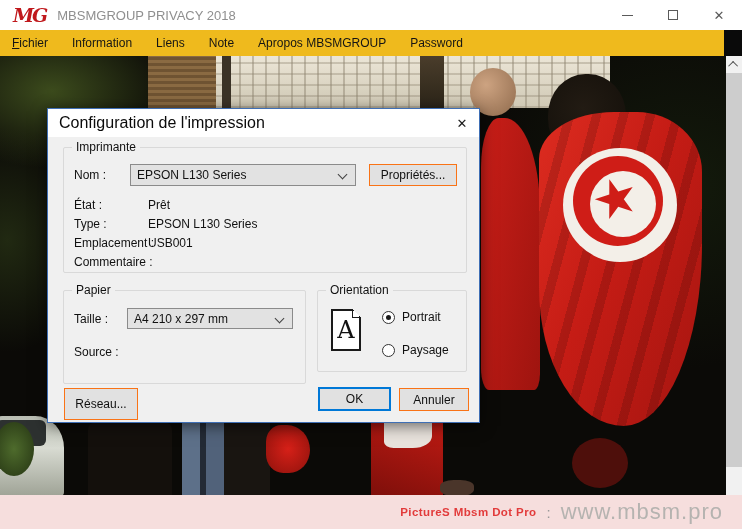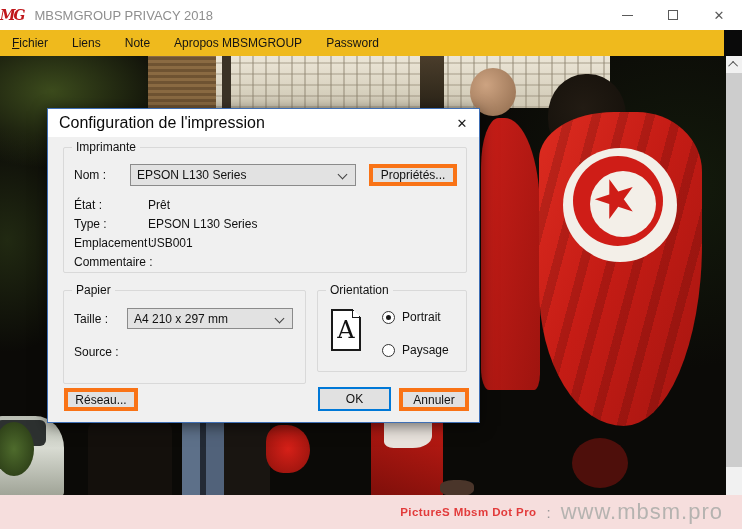--- a/index.html
+++ b/index.html
@@ -2,21 +2,21 @@
 <html><head>
 <meta charset="utf-8">
 <style>
   * { margin:0; padding:0; box-sizing:border-box; }
   body { font-family:"Liberation Sans", sans-serif; background:#333; }
   .window { position:relative; width:742px; height:529px; background:#fff; overflow:hidden; }
 
   
   .titlebar { height:30px; background:#ffffff; display:flex; align-items:center; }
   .logo { color:#c0181c; font-family:"DejaVu Serif", serif; font-weight:bold; font-style:italic;
-          font-size:14px; margin-left:0; letter-spacing:-2px; }
+          font-size:19px; margin-left:13px; letter-spacing:-2px; }
   .title-text { color:#8f8f8f; font-size:13px; margin-left:11px; }
   .win-controls { margin-left:auto; display:flex; }
   .ctrl { width:46px; height:30px; display:flex; align-items:center; justify-content:center; color:#5a5a5a; cursor:default; }
   .min-glyph { width:11px; border-top:1px solid #5a5a5a; }
   .max-glyph { width:10px; height:10px; border:1px solid #5a5a5a; }
   .close-glyph { font-size:13px; color:#5a5a5a; }
 
   
   .menubar { height:26px; background:#efba1d; display:flex; align-items:center; position:relative;
              font-size:12px; color:#141414; }
@@ -93,41 +93,41 @@
   .group { position:absolute; border:1px solid #d9d9d9; border-radius:2px; }
   .group-label { position:absolute; top:-8px; left:8px; background:#f0f0f0; padding:0 4px; }
   .grp-printer { left:15px; top:38px; width:404px; height:126px; }
   .grp-paper { left:15px; top:181px; width:243px; height:94px; }
   .grp-orient { left:269px; top:181px; width:150px; height:82px; }
   .flabel { position:absolute; }
   .combo { position:absolute; height:22px; background:#e2e2e2; border:1px solid #8b8b8b;
            display:flex; align-items:center; padding-left:6px; cursor:default; }
   .combo .chev-down { position:absolute; right:9px; top:6px; width:7px; height:7px;
            border-right:1.4px solid #404040; border-bottom:1.4px solid #404040; transform:rotate(45deg); }
-  .btn { position:absolute; background:#e1e1e1; border:4px solid #f97316; display:flex;
+  .btn { position:absolute; background:#e1e1e1; border:1px solid #f97316; display:flex;
          align-items:center; justify-content:center; font-size:12px; cursor:default; }
   .combo-name { left:66px; top:16px; width:226px; }
   .btn-props { left:305px; top:16px; width:88px; height:22px; }
   .info-row-label { left:10px; }
   .info-row-value { left:84px; }
   .combo-size { left:63px; top:17px; width:166px; height:21px; }
   .combo-source { left:63px; top:50px; width:166px; height:21px; }
   .page-icon { position:absolute; left:13px; top:18px; width:30px; height:42px; background:#fff;
                border:2px solid #1a1a1a; display:flex; align-items:center; justify-content:center; }
   .page-icon .fold-line { position:absolute; right:-2px; top:-2px; width:9px; height:9px;
                background:linear-gradient(225deg, #f0f0f0 50%, transparent 50%);
                border-left:1.5px solid #1a1a1a; border-bottom:1.5px solid #1a1a1a; }
   .page-a { font-family:"DejaVu Serif", serif; font-size:24px; color:#111; line-height:1; }
   .radio-option { position:absolute; display:flex; align-items:center; gap:7px; cursor:default; }
   .radio-circle { width:13px; height:13px; border-radius:50%; border:1px solid #333; background:#fff;
                   display:flex; align-items:center; justify-content:center; }
   .radio-dot { width:5px; height:5px; border-radius:50%; background:#1a1a1a; opacity:0; }
   .radio-portrait { left:64px; top:19px; }
   .radio-paysage { left:64px; top:52px; }
-  .btn-network { left:16px; top:279px; width:74px; height:23px; }
+  .btn-network { left:16px; top:279px; width:74px; height:32px; }
   .btn-ok { left:270px; top:278px; width:73px; height:24px; border:2px solid #0078d7; }
   .btn-cancel { left:351px; top:279px; width:70px; height:23px; }
 
   
   .footer { height:34px; background:#f6dedd; display:flex; align-items:center; justify-content:flex-end;
             gap:10px; padding-right:19px; }
   .brand { color:#e23b3b; font-weight:bold; font-size:11.5px; letter-spacing:.4px; }
   .sep { color:#9a9a9a; font-size:15px; }
   .site { color:#b5b3b0; font-size:22px; letter-spacing:1px; }
 </style>
@@ -147,20 +147,21 @@
           <span class="max-glyph"></span>
         </div>
       <div class="ctrl">
           <span class="close-glyph">✕</span>
         </div>
     </div>
   </div>
 
   <div class="menubar">
     <div class="menu-item underline-first">Fichier</div>
+    <div class="menu-item">Information</div>
     <div class="menu-item">Liens</div>
     <div class="menu-item">Note</div>
     <div class="menu-item">Apropos MBSMGROUP</div>
     <div class="menu-item">Password</div>
     <div class="menu-end-black"></div>
   </div>
 
   <div class="content">
     <div class="shape photo-base"></div>
     <div class="shape lattice"></div>

